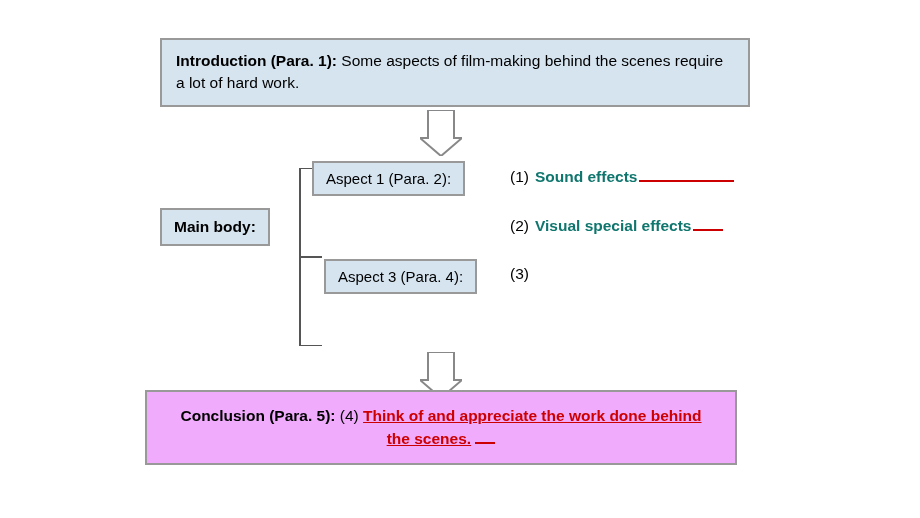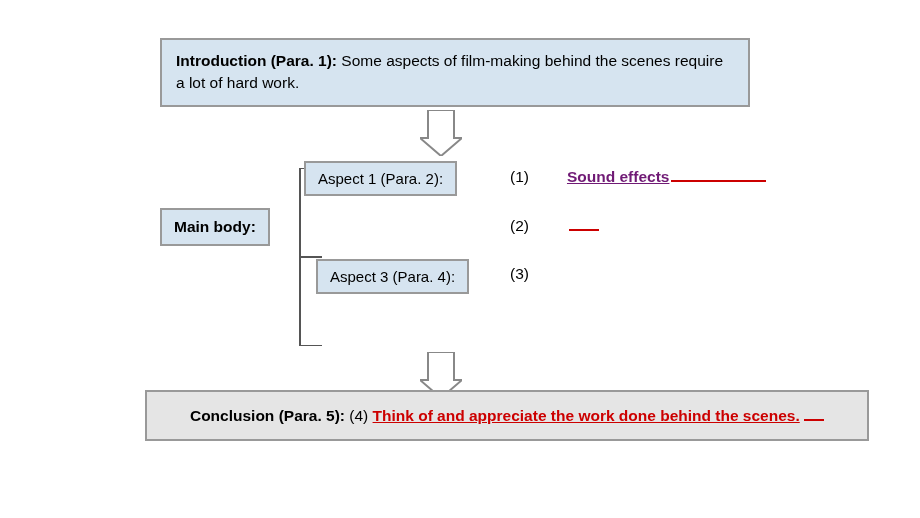--- a/index.html
+++ b/index.html
@@ -42,21 +42,21 @@
       border: 2px solid #999;
       padding: 8px 12px;
       font-size: 15.5px;
       font-weight: bold;
       white-space: nowrap;
     }
 
     
     .aspect-box {
       position: absolute;
-      left: 304px;
+      left: 312px;
       background: #d6e4f0;
       border: 2px solid #999;
       padding: 7px 12px;
       font-size: 15px;
       white-space: nowrap;
     }
 
     .aspect-1 { top: 161px; }
     .aspect-2 { top: 210px; }
     .aspect-3 { top: 259px; margin-left: 12px; }
@@ -69,42 +69,40 @@
       font-size: 15.5px;
     }
 
     .answer-number {
       font-size: 15.5px;
       margin-right: 6px;
       color: #000;
     }
 
     .answer-text {
-      color: #701a75;
+      color: #0f766e;
       font-weight: bold;
-      text-decoration: underline;
       font-size: 15.5px;
-      margin-left: 32px;
     }
 
     
     .answer-line {
       display: inline-block;
       border-bottom: 2px solid #cc0000;
       min-width: 80px;
       margin-left: 2px;
     }
 
     
     .conclusion-box {
       position: absolute;
       top: 390px;
       left: 145px;
-      width: 724px;
-      background: #e5e5e5;
+      width: 592px;
+      background: #f0abfc;
       border: 2px solid #999;
       padding: 12px 24px;
       font-size: 15.5px;
       text-align: center;
       line-height: 1.5;
     }
 
     
     .arrow-svg {
       position: absolute;
@@ -142,21 +140,21 @@
   <div class="answer-area" style="top:168px; left:510px;">
     <span class="answer-number">(1)</span>
     <span class="answer-text">
       <span>Sound effects</span><span class="answer-line" style="min-width:95px;"></span>
     </span>
   </div>
 
   <div class="answer-area" style="top:217px; left:510px;">
     <span class="answer-number">(2)</span>
     <span class="answer-text">
-      <span class="answer-line" style="min-width:30px;"></span>
+      <span>Visual special effects</span><span class="answer-line" style="min-width:30px;"></span>
     </span>
   </div>
 
   <div class="answer-area" style="top:265px; left:510px;">
     <span class="answer-number">(3)</span>
   </div>
 
   <svg class="arrow-svg" style="top:352px; left:420px;" width="42" height="46">
     <polygon points="8,0 34,0 34,28 42,28 21,46 0,28 8,28" fill="white" stroke="#888" stroke-width="2"></polygon>
   </svg>

